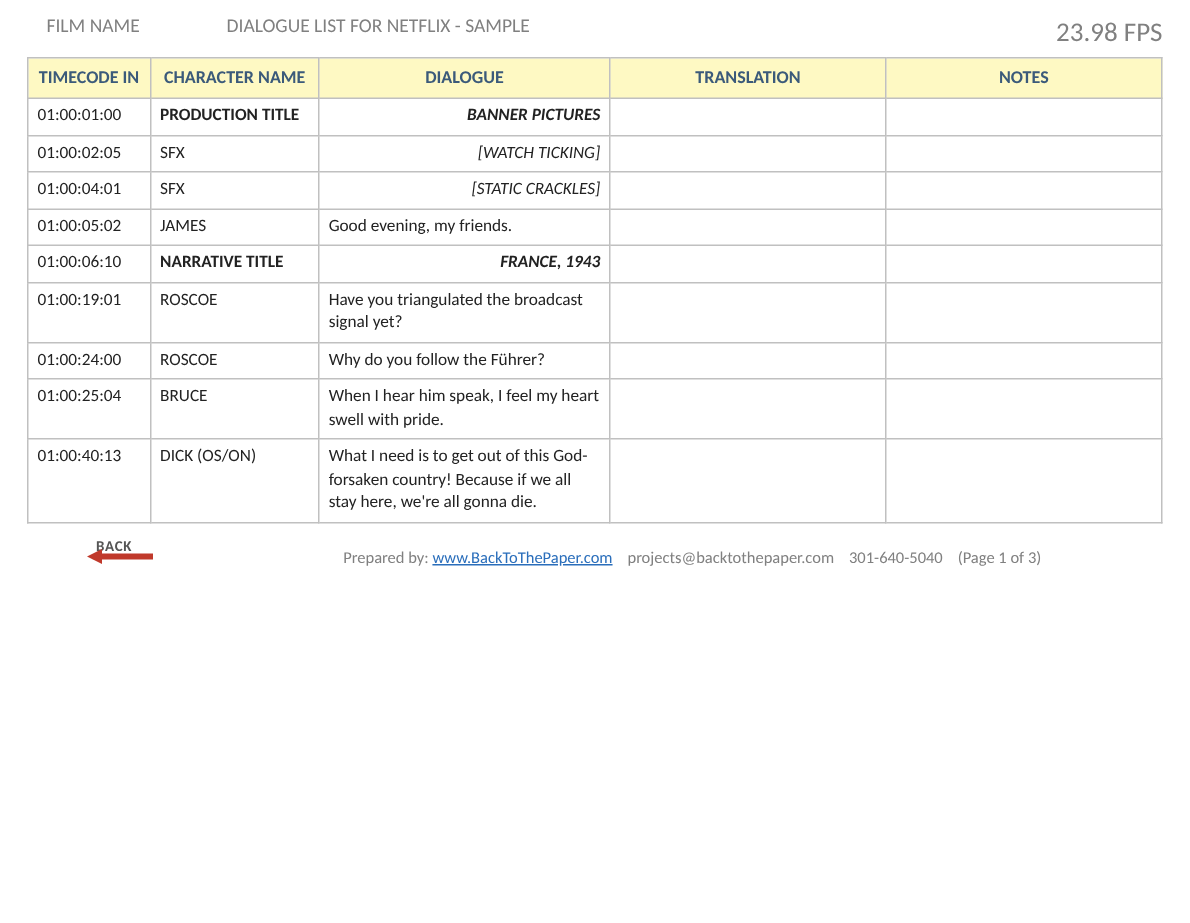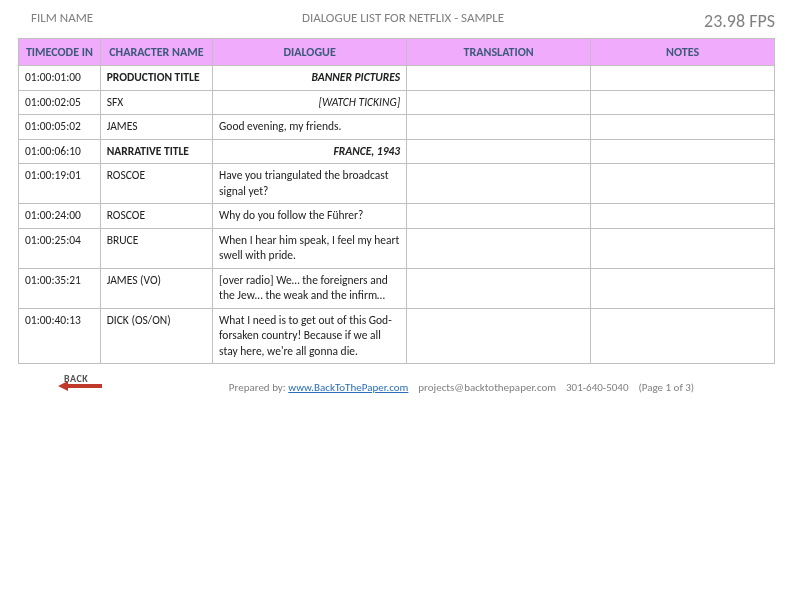--- a/index.html
+++ b/index.html
@@ -1,24 +1,24 @@
 <!DOCTYPE html>
 <html><head>
 <meta charset="utf-8">
 <style>
   * { margin:0; padding:0; box-sizing:border-box; }
   body { font-family: Calibri, Arial, sans-serif; font-size:12px; color:#333; background:#fff; width:793px; }
   .page { padding:8px 18px 10px 18px; }
   .title-row { text-align:center; color:#808080; font-size:14px; padding:4px 0 2px 0; }
   .meta-row { display:flex; padding:2px 0 6px 0;margin-left:13px; }
   .meta-left { flex:0 0 120px; color:#808080; font-size:13px; }
-  .meta-center { flex:1; text-align:center; color:#808080; font-size:13px; }
+  .meta-center { flex:1; text-align:left; color:#808080; font-size:13px; }
   .meta-right { flex:0 0 120px; text-align:right; color:#808080; font-size:18px; }
   table { width:100%; border-collapse:collapse; table-layout:fixed; }
-  th { background:#f0abfc; color:#3b5a7a; font-weight:bold; font-size:12px; padding:6px 4px; border:1px solid #c0c0c0; text-align:center; vertical-align:middle; }
+  th { background:#fef9c3; color:#3b5a7a; font-weight:bold; font-size:12px; padding:6px 4px; border:1px solid #c0c0c0; text-align:center; vertical-align:middle; }
   td { border:1px solid #c0c0c0; padding:4px 6px; font-size:11.5px; vertical-align:top; color:#222; line-height:1.35; }
   col.c-tc { width:80px; }
   col.c-ch { width:110px; }
   col.c-dlg { width:190px; }
   col.c-tr { width:180px; }
   col.c-nt { width:180px; }
   .bold { font-weight:bold; }
   .d-center { text-align:right;font-style:italic; }
   .footer { display:flex; align-items:center; padding:8px 0 0 0; font-size:11px; color:#808080; }
   .logo { width:60px; height:30px; margin-left:40px; margin-right:30px; position:relative; }
@@ -67,20 +67,27 @@
           <td></td>
         </tr>
         <tr>
           <td>01:00:02:05</td>
           <td>SFX</td>
           <td class="d-center">[WATCH TICKING]</td>
           <td></td>
           <td></td>
         </tr>
         <tr>
+          <td>01:00:04:01</td>
+          <td>SFX</td>
+          <td class="d-center">[STATIC CRACKLES]</td>
+          <td></td>
+          <td></td>
+        </tr>
+        <tr>
           <td>01:00:05:02</td>
           <td>JAMES</td>
           <td>Good evening, my friends.</td>
           <td></td>
           <td></td>
         </tr>
         <tr>
           <td>01:00:06:10</td>
           <td class="bold">NARRATIVE TITLE</td>
           <td class="bold d-center">FRANCE, 1943</td>
@@ -102,27 +109,20 @@
           <td></td>
         </tr>
         <tr>
           <td>01:00:25:04</td>
           <td>BRUCE</td>
           <td> When I hear him speak, I feel my heart swell with pride.</td>
           <td></td>
           <td></td>
         </tr>
         <tr>
-          <td>01:00:35:21</td>
-          <td>JAMES (VO)</td>
-          <td> [over radio] We… the foreigners and the Jew… the weak and the infirm…</td>
-          <td></td>
-          <td></td>
-        </tr>
-        <tr>
           <td>01:00:40:13</td>
           <td>DICK (OS/ON)</td>
           <td> What I need is to get out of this God-forsaken country! Because if we all stay here, we're all gonna die.</td>
           <td></td>
           <td></td>
         </tr>
       </tbody>
   </table>
 
   <div class="footer">

